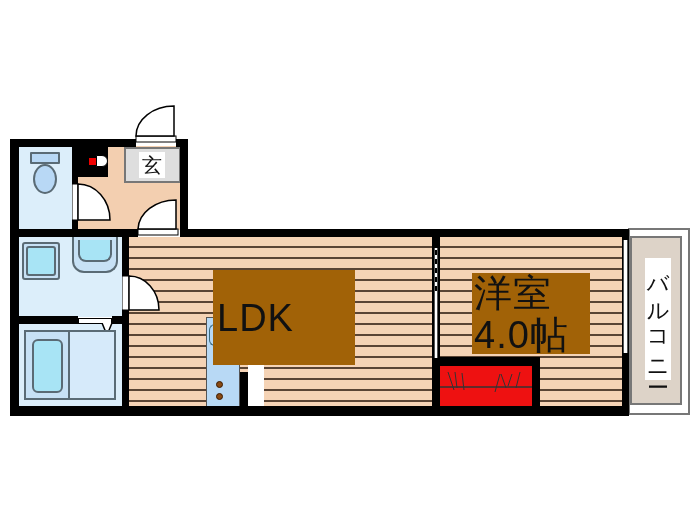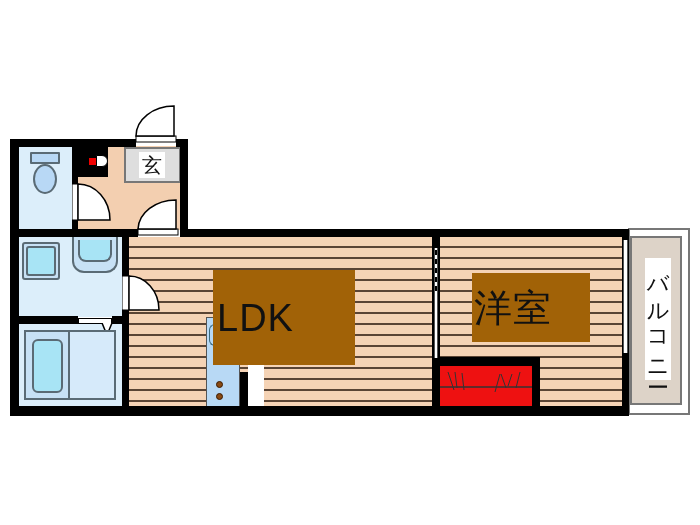--- a/index.html
+++ b/index.html
@@ -131,17 +131,18 @@
   <div class="abs fixture-outer" style="left:72px;top:237px;width:46px;height:36px;border-radius:0 0 12px 12px;border-top:none;"></div>
   <div class="abs fixture" style="left:78px;top:240px;width:34px;height:22px;border-radius:0 0 8px 8px;border-top:none;"></div>
 
   <div class="abs fixture-outer" style="left:24px;top:330px;width:92px;height:70px;background:#d6eafa;"></div>
   <div class="abs fixture-outer" style="left:24px;top:330px;width:46px;height:70px;"></div>
   <div class="abs fixture" style="left:32px;top:339px;width:31px;height:54px;"></div>
 
   <div class="abs label-box" style="left:213px;top:270px;width:142px;height:95px;padding-left:4px;">
     <div class="room-label">LDK</div>
   </div>
-  <div class="abs label-box" style="left:472px;top:273px;width:118px;height:69px;padding-left:2px;">
+  <div class="abs label-box" style="left:472px;top:273px;width:118px;height:81px;padding-left:2px;">
     <div class="room-label">洋室</div>
+    <div class="room-label">4.0帖</div>
   </div>
 
 </div>
 
 </body></html>

